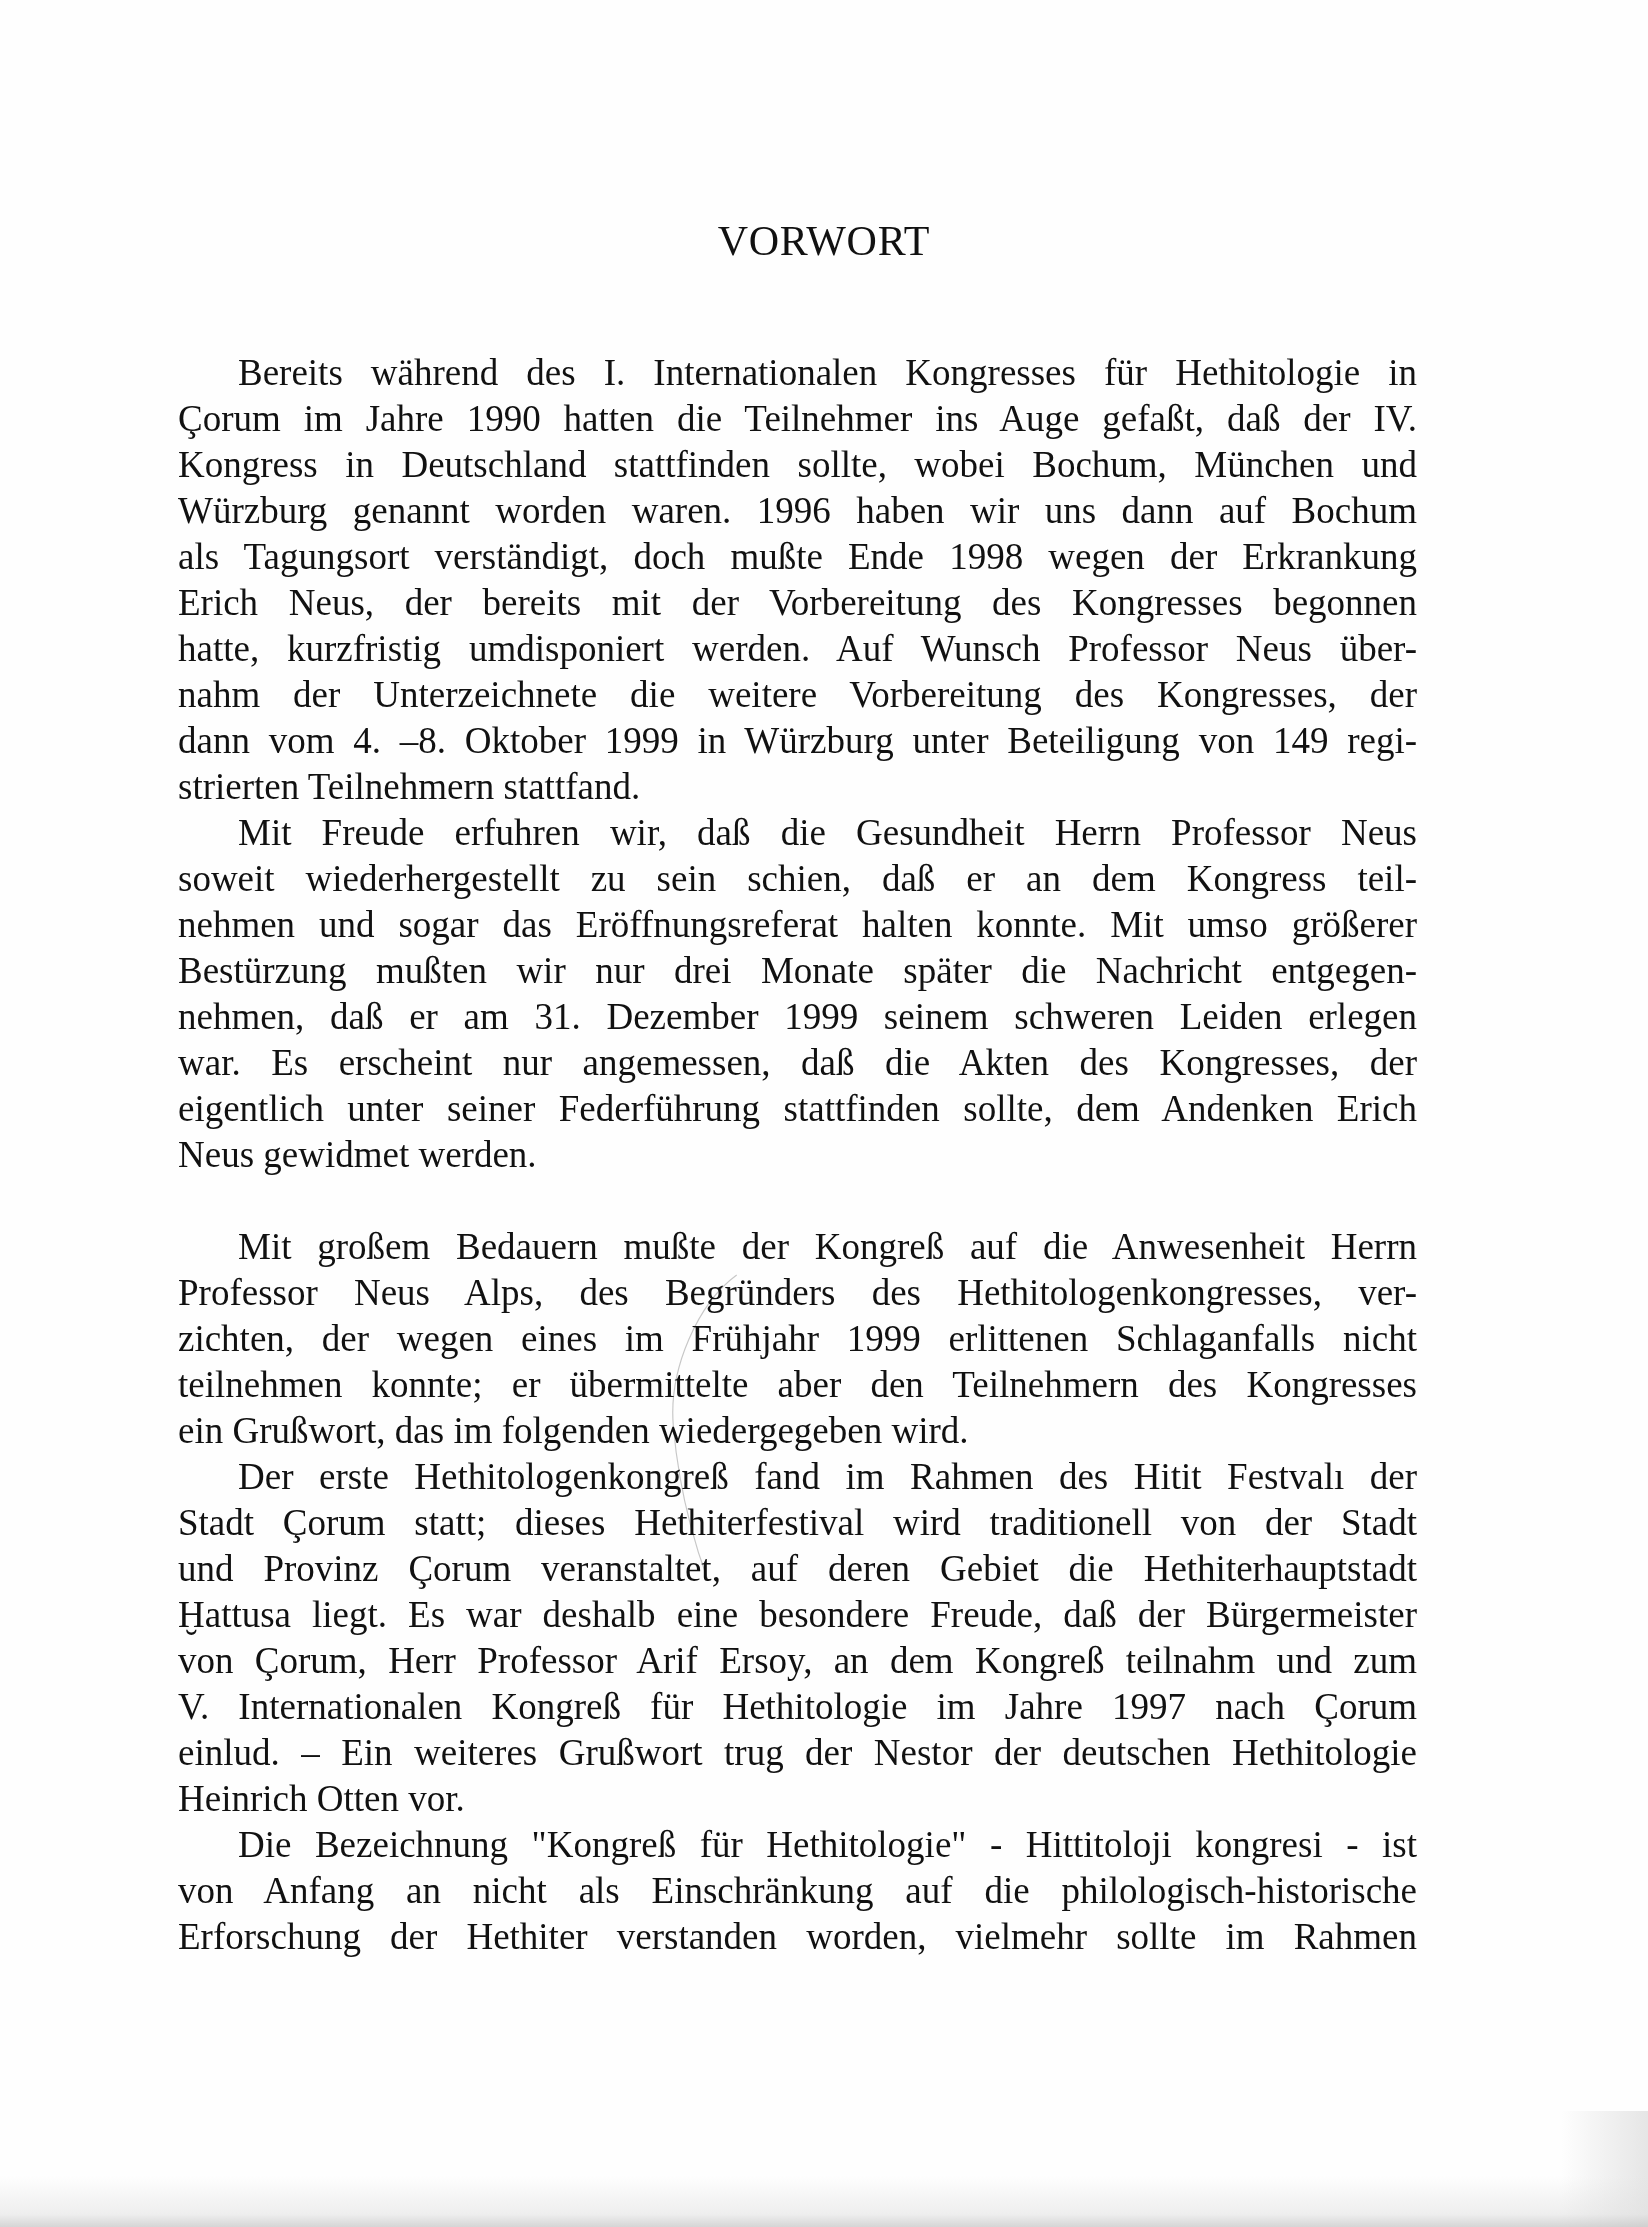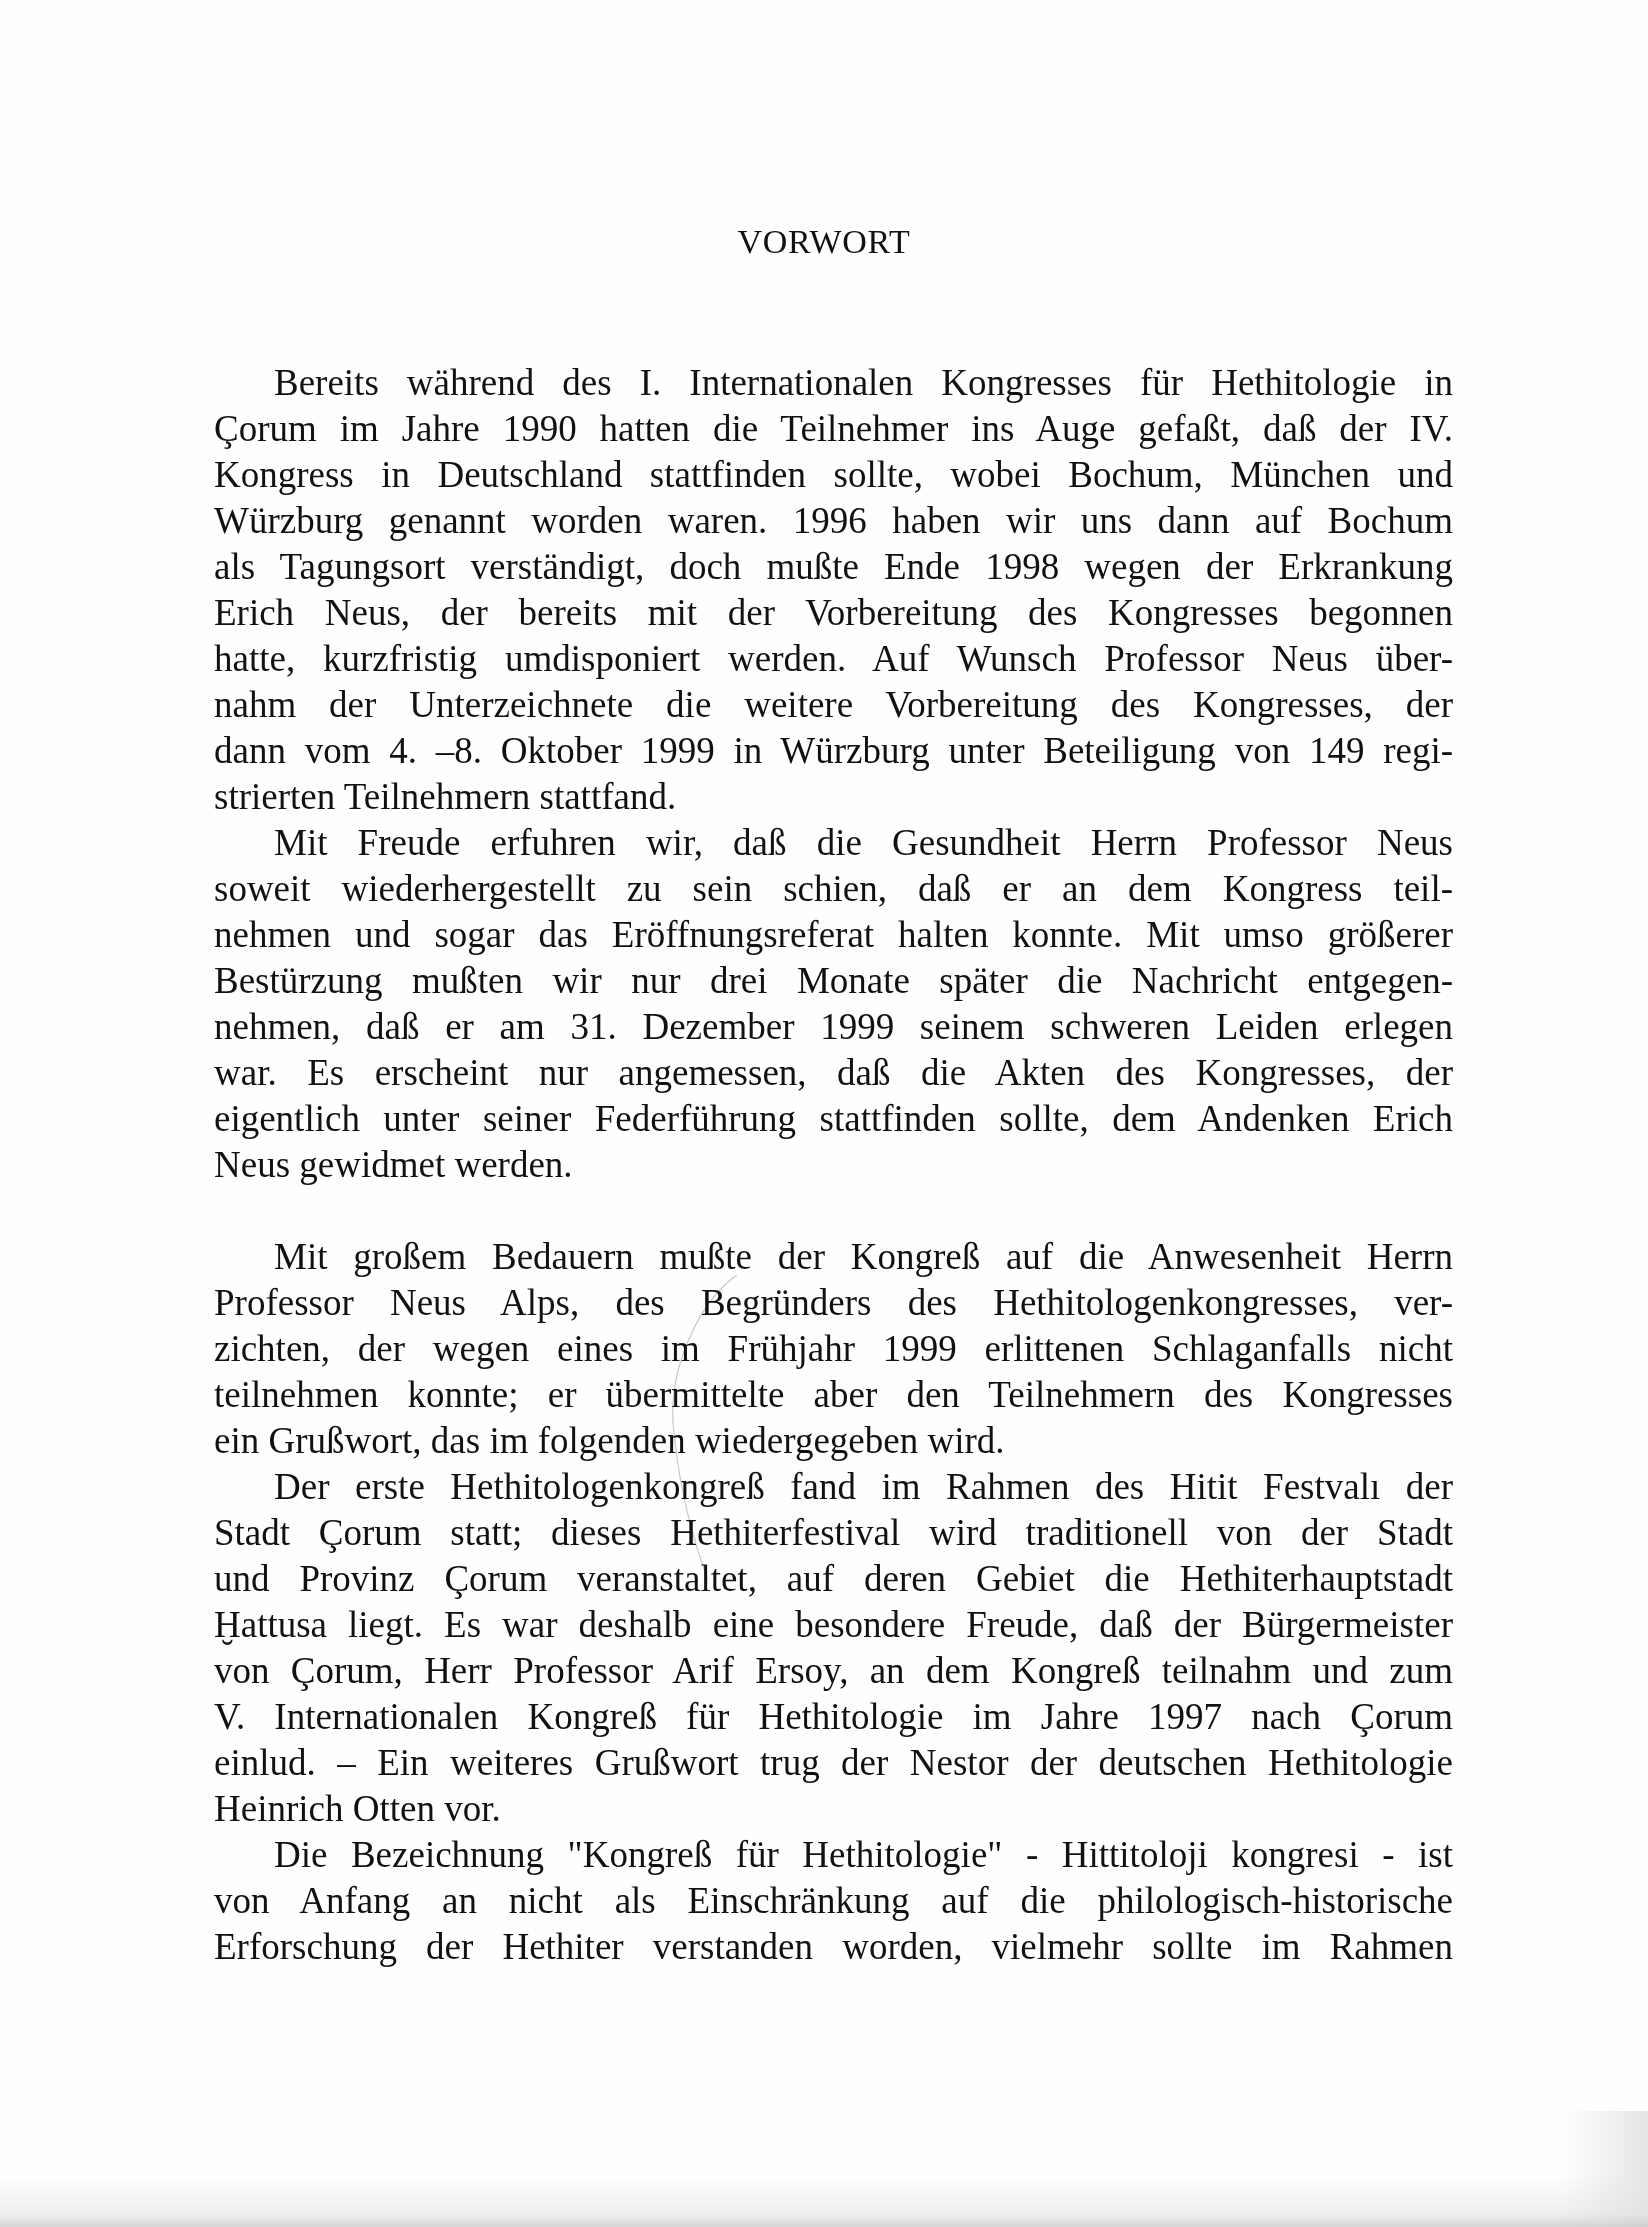--- a/index.html
+++ b/index.html
@@ -39,32 +39,31 @@
       left: 0; top: 0;
       width: 1648px; height: 2227px;
       pointer-events: none;
     }
     .title {
       position: absolute;
       left: 0;
       width: 1648px;
       top: 218px;
       text-align: center;
-      font-size: 34px;
+      font-size: 42px;
       letter-spacing: 0.7px;
       line-height: 47px;
       color: #111;
     }
     .text-block {
       position: absolute;
       left: 178px;
       width: 1239px;
-      top: 360px;
+      top: 350px;
       font-size: 37px;
-      margin-left: 36px;
     }
     .line {
       height: 46px;
       line-height: 46px;
       white-space: nowrap;
       overflow: visible;
       text-align: justify;
       text-align-last: justify;
     }
     .line.indent { padding-left: 60px; }

